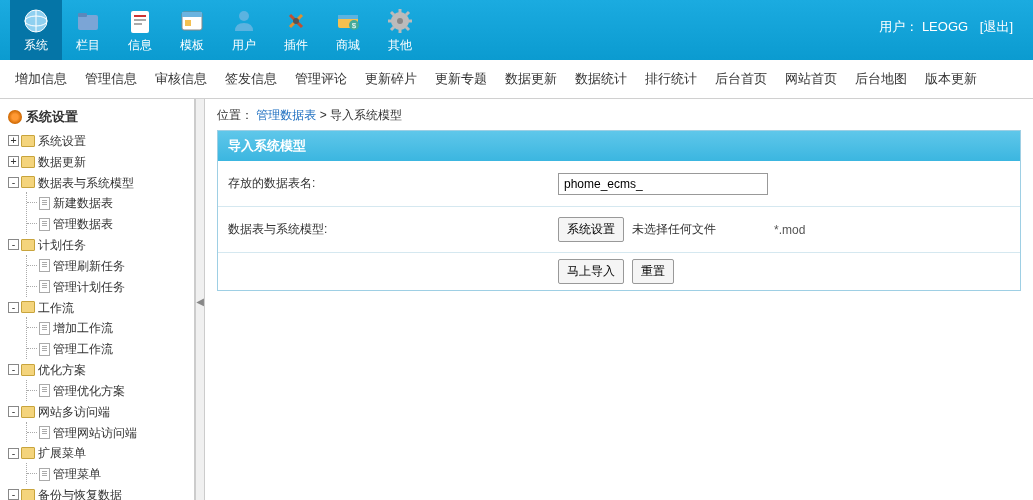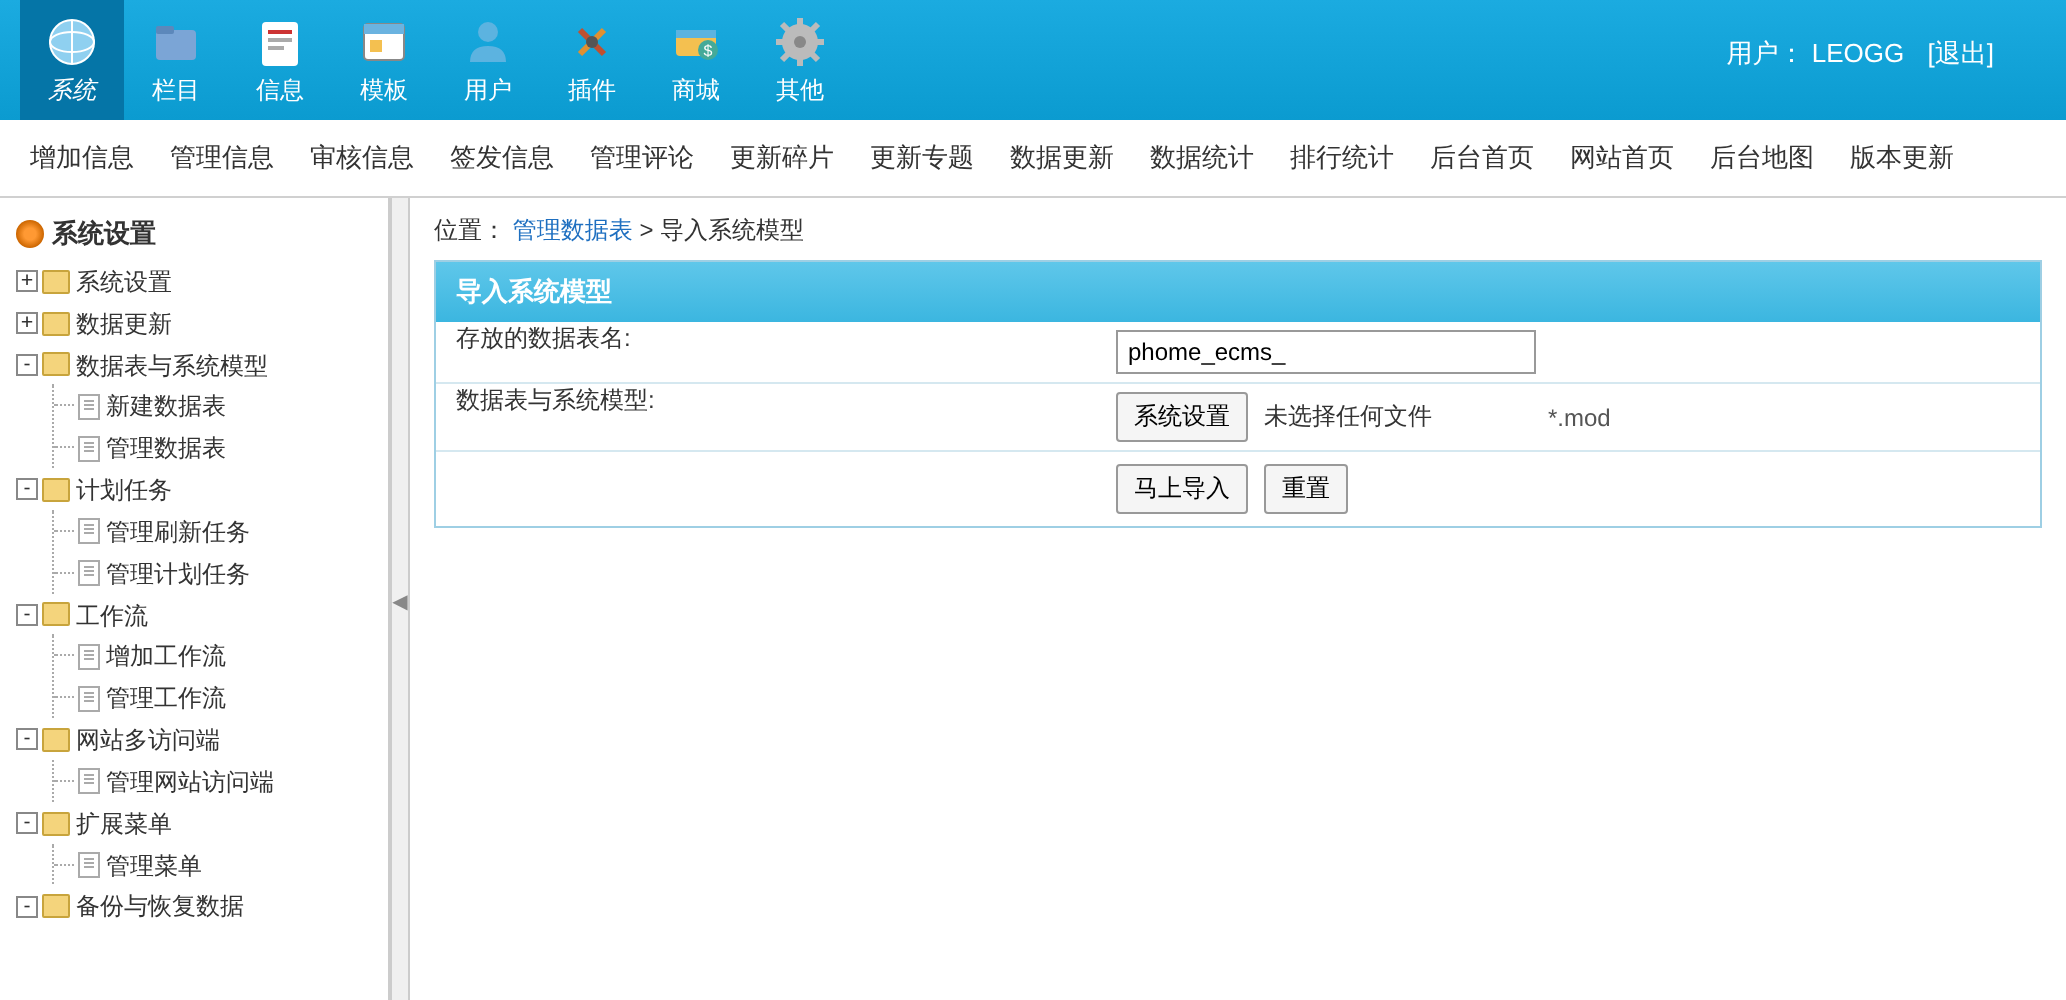--- a/index.html
+++ b/index.html
@@ -3,23 +3,23 @@
 <meta charset="utf-8">
 <style>
 * { margin: 0; padding: 0; box-sizing: border-box; }
 body { font-family: Arial, "Microsoft YaHei", sans-serif; font-size: 12px; color: #333; background: #fff; }
 .header { background: linear-gradient(#1babe0, #0b9bd0); height: 60px; display: flex; align-items: center; position: relative; }
 .logo { color: #fff; font-size: 24px; font-weight: bold; padding-left: 15px; font-style: italic; letter-spacing: 1px; }
 .logo .arrow { display: inline-block; width: 30px; height: 2px; background: #fff; margin-left: 4px; vertical-align: middle; position: relative; }
 .logo .arrow:after { content: ''; position: absolute; right: -1px; top: -4px; border-left: 8px solid #fff; border-top: 5px solid transparent; border-bottom: 5px solid transparent; }
 .topnav { display: flex; margin-left: 10px; height: 100%; }
 .topnav-item { width: 52px; display: flex; flex-direction: column; align-items: center; justify-content: center; color: #fff; font-size: 12px; cursor: pointer; }
-.topnav-item.active { background: #0575a7; font-style: italic; }
+.topnav-item.active { background: #0575a7; }
 .topnav-icon { width: 28px; height: 28px; margin-bottom: 2px; display: flex; align-items: center; justify-content: center; }
-.user-area { position: absolute; right: 36px; top: 18px; color: #fff; font-size: 13px; }
+.user-area { position: absolute; right: 20px; top: 18px; color: #fff; font-size: 13px; }
 .user-area a { color: #fff; text-decoration: none; margin-left: 8px; }
 .subnav { background: #fff; border-bottom: 1px solid #d0d0d0; padding: 10px 15px; }
 .subnav-item { display: inline-block; margin-right: 18px; color: #333; cursor: pointer; font-size: 13px; }
 .container { display: flex; height: calc(500px - 60px - 36px); }
 .sidebar { width: 195px; border-right: 1px solid #ccc; overflow: auto; padding: 5px 0; position: relative; }
 .sidebar-title { font-weight: bold; padding: 4px 8px; font-size: 13px; display: flex; align-items: center; }
 .sidebar-title-icon { width: 14px; height: 14px; margin-right: 4px; background: radial-gradient(circle, #ff9933 30%, #cc6600 70%); border-radius: 50%; }
 .tree { list-style: none; padding-left: 8px; }
 .tree ul { list-style: none; padding-left: 0; }
 .tree li { line-height: 20px; white-space: nowrap; position: relative; }
@@ -33,21 +33,21 @@
 .tree-children li:before { content: ''; position: absolute; left: 0; top: 10px; width: 10px; border-top: 1px dotted #aaa; }
 .splitter { width: 10px; background: #f0f0f0; border-left: 1px solid #ccc; border-right: 1px solid #ccc; display: flex; align-items: center; justify-content: center; cursor: col-resize; }
 .splitter-handle { font-size: 10px; color: #888; }
 .main { flex: 1; padding: 8px 12px; overflow: auto; }
 .breadcrumb { margin-bottom: 6px; font-size: 12px; color: #333; }
 .breadcrumb a { color: #1e6fc0; text-decoration: none; }
 .panel { border: 1px solid #9ecfe4; }
 .panel-header { background: linear-gradient(#5fc7ea, #3bb6e0); color: #fff; padding: 6px 10px; font-size: 13px; font-weight: bold; }
 .panel-body { }
 .form-row { display: flex; border-bottom: 1px solid #d5e8f0; }
-.form-label { width: 330px; padding: 0 10px; }
+.form-label { width: 330px; padding: 14px 10px; }
 .form-control { flex: 1; padding: 4px 10px; display: flex; align-items: center; gap: 8px; }
 .form-control input[type=text] { border: 1px solid #999; padding: 3px 5px; width: 210px; font-size: 12px; }
 .btn { border: 1px solid #999; background: #f5f5f5; padding: 3px 8px; cursor: pointer; font-size: 12px; border-radius: 2px; font-family: inherit; }
 .note { color: #555; margin-left: 50px; }
 .actions { padding: 6px 10px 6px 340px; display: flex; gap: 8px; }
 svg { display: block; }
 </style>
 </head>
 <body>
 
@@ -166,20 +166,23 @@
             <li><span class="tree-file"></span><span class="tree-label">管理数据表</span></li>
           </ul></li>
         <li><span class="tree-toggle">-</span><span class="tree-folder"></span><span class="tree-label">计划任务</span><ul class="tree-children">
             <li><span class="tree-file"></span><span class="tree-label">管理刷新任务</span></li>
             <li><span class="tree-file"></span><span class="tree-label">管理计划任务</span></li>
           </ul></li>
         <li><span class="tree-toggle">-</span><span class="tree-folder"></span><span class="tree-label">工作流</span><ul class="tree-children">
             <li><span class="tree-file"></span><span class="tree-label">增加工作流</span></li>
             <li><span class="tree-file"></span><span class="tree-label">管理工作流</span></li>
           </ul></li>
+        <li><span class="tree-toggle">-</span><span class="tree-folder"></span><span class="tree-label">优化方案</span><ul class="tree-children">
+            <li><span class="tree-file"></span><span class="tree-label">管理优化方案</span></li>
+          </ul></li>
         <li><span class="tree-toggle">-</span><span class="tree-folder"></span><span class="tree-label">网站多访问端</span><ul class="tree-children">
             <li><span class="tree-file"></span><span class="tree-label">管理网站访问端</span></li>
           </ul></li>
         <li><span class="tree-toggle">-</span><span class="tree-folder"></span><span class="tree-label">扩展菜单</span><ul class="tree-children">
             <li><span class="tree-file"></span><span class="tree-label">管理菜单</span></li>
           </ul></li>
         <li><span class="tree-toggle">-</span><span class="tree-folder"></span><span class="tree-label">备份与恢复数据</span></li>
       </ul>
   </div>
   <div class="splitter">

